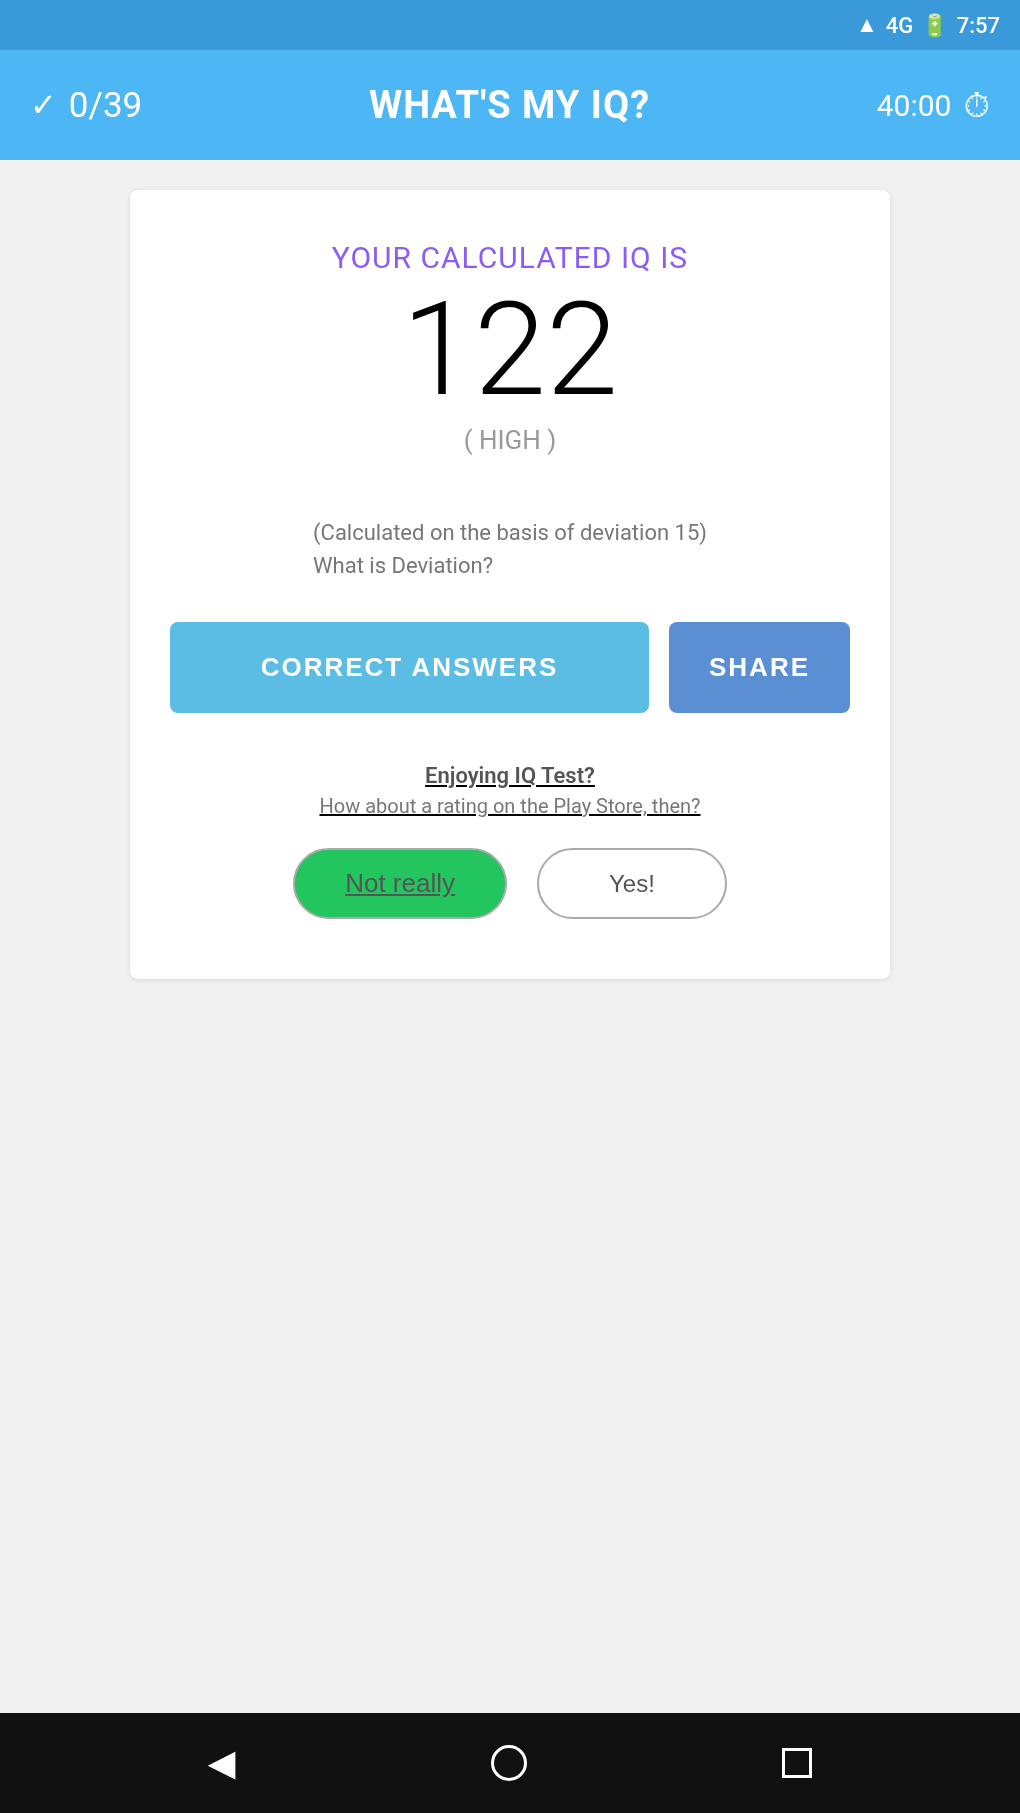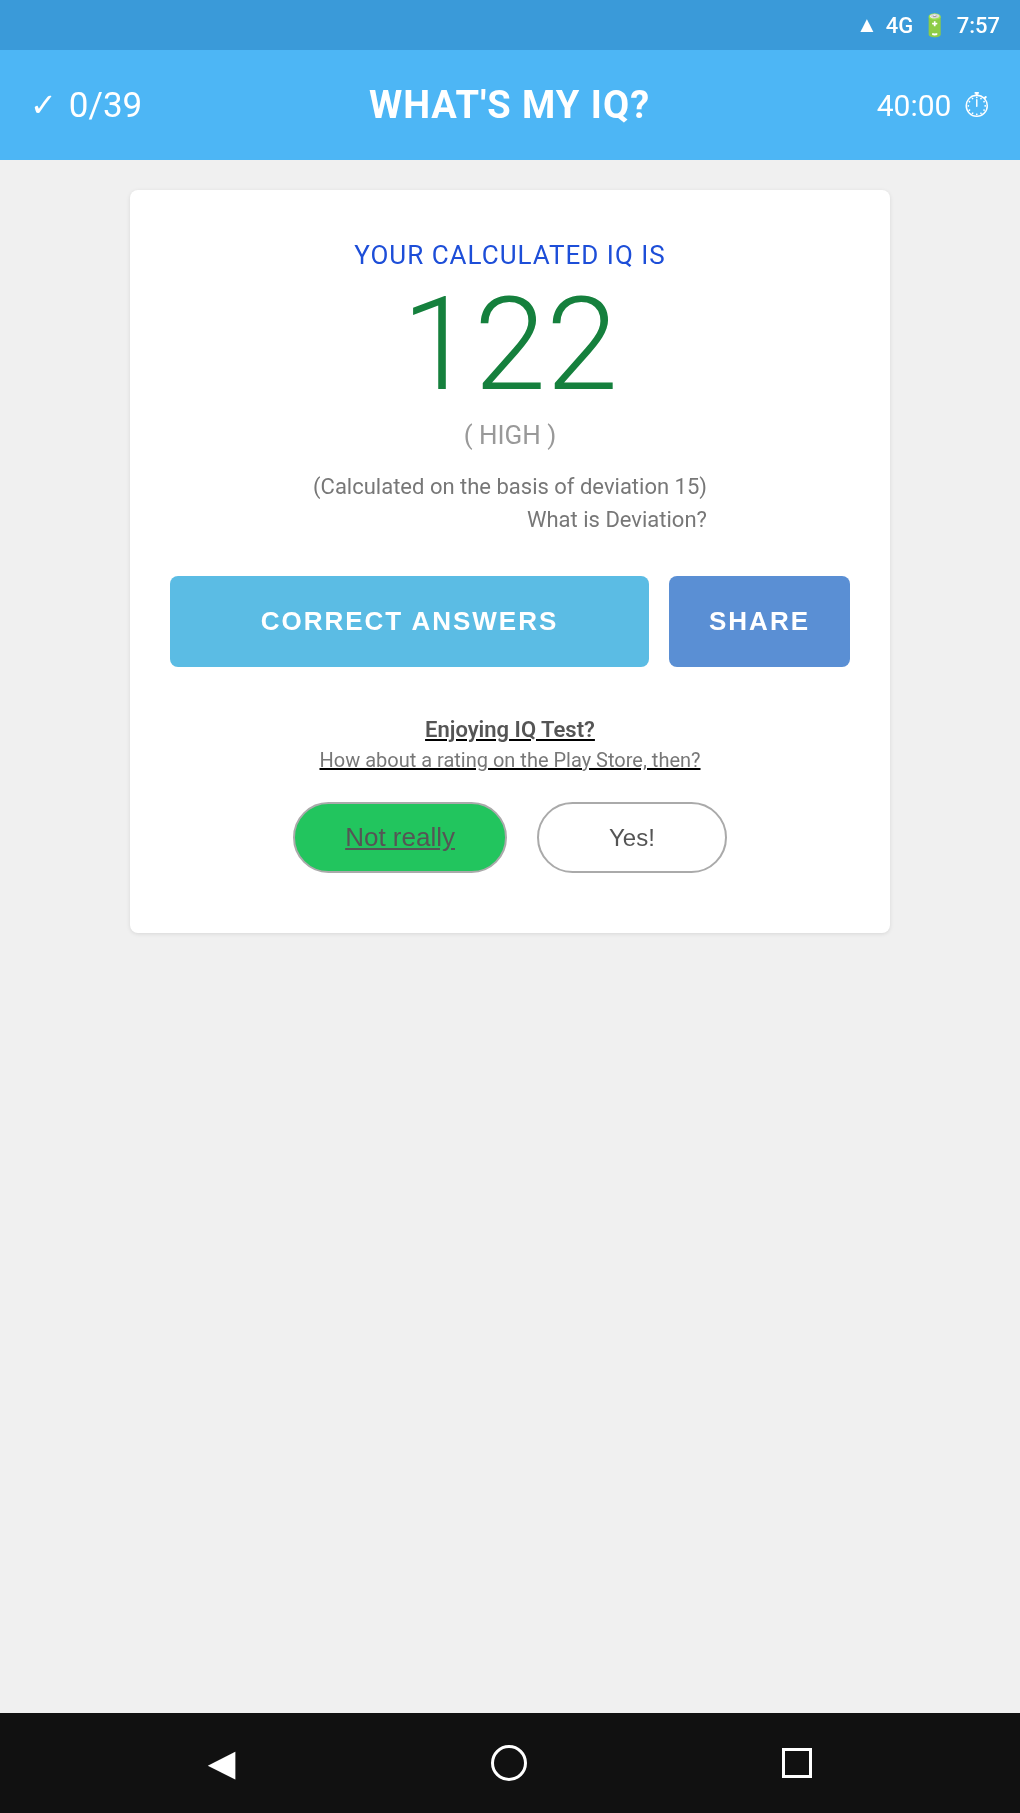--- a/index.html
+++ b/index.html
@@ -99,47 +99,48 @@
       border-radius: 8px;
       width: 760px;
       padding: 50px 40px 60px;
       display: flex;
       flex-direction: column;
       align-items: center;
       box-shadow: 0 1px 4px rgba(0,0,0,0.1);
     }
 
     .iq-label {
-      color: #1d4ed8;
-      font-size: 26px;
+      color: #8b5cf6;
+      font-size: 30px;
       font-weight: 400;
       letter-spacing: 1px;
       margin-bottom: 10px;
     }
 
     .iq-number {
-      color: #15803d;
+      color: #000000;
       font-size: 130px;
       font-weight: 300;
       line-height: 1;
       margin-bottom: 10px;
     }
 
     .iq-rating {
       color: #999;
       font-size: 26px;
       margin-bottom: 20px;
     }
 
     .iq-description {
       color: #777;
       font-size: 22px;
-      text-align: right;
+      text-align: left;
       line-height: 1.5;
       margin-bottom: 40px;
+      margin-top: 41px;
     }
 
     .buttons-row {
       display: flex;
       gap: 20px;
       width: 100%;
       margin-bottom: 50px;
     }
 
     .btn-correct-answers {

